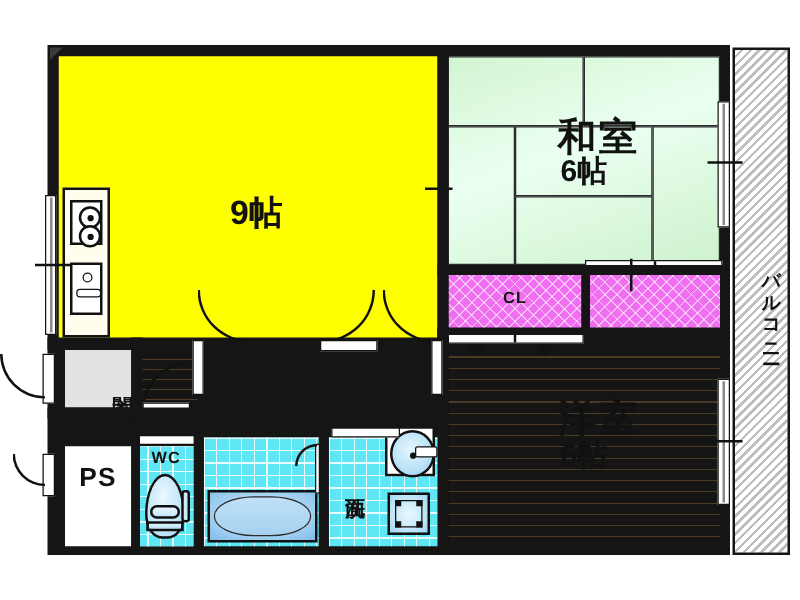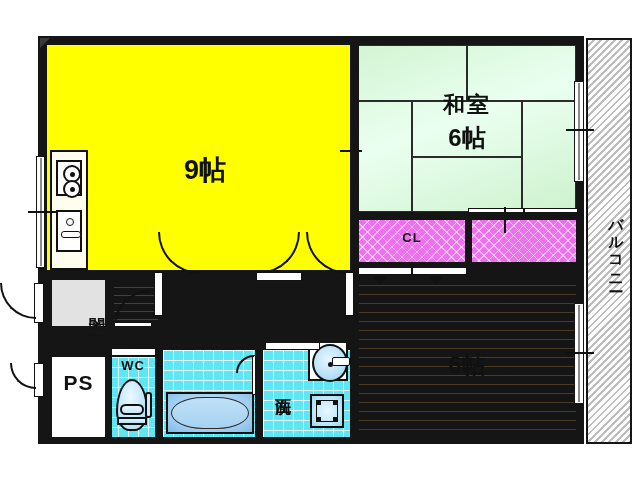--- a/index.html
+++ b/index.html
@@ -54,21 +54,21 @@
       repeating-linear-gradient(-45deg,rgba(255,255,255,.55) 0 1px,rgba(0,0,0,0) 1px 7px);
   }
 
   
   .mat{border:1px solid #2b2b2b;background:transparent;}
 
   
   .label{color:#111111;text-align:center;line-height:1.12;white-space:nowrap;font-weight:bold;}
   .lbl-ldk{font-size:29px;letter-spacing:1px;}
   .lbl-ldk2{font-size:27px;}
-  .lbl-room{font-size:22px;letter-spacing:2px;}
+  .lbl-room{font-size:31px;letter-spacing:2px;margin-left:12px;}
   .lbl-room2{font-size:24px;}
   .lbl-md{font-size:13px;letter-spacing:1px;}
   .lbl-ps{font-size:21px;line-height:1.0;letter-spacing:1px;}
   .lbl-genkan{font-size:16px;line-height:1.05;}
   .lbl-vert{font-size:15px;writing-mode:vertical-rl;letter-spacing:2px;}
   .lbl-senmen{font-size:16px;writing-mode:vertical-rl;letter-spacing:1px;}
 
   
   .win{background:#ffffff;border:1px solid #151515;}
   .winbar{background:#8a8a8a;}
@@ -185,20 +185,21 @@
   </div>
   <div class="abs tick" style="left:504px;top:207px;width:2px;height:26px;"></div>
 
   <div class="abs slide" style="left:355px;top:265px;width:112px;height:10px;">
     <div class="slide-split" style="left:55px;"></div>
   </div>
   <div class="abs arrow" style="left:372px;top:276px;"></div>
   <div class="abs arrow" style="left:428px;top:276px;"></div>
 
   <div class="abs r-youshitsu floorlines" style="left:358px;top:277px;width:218px;height:159px;"></div>
+  <div class="abs label lbl-room" style="left:412px;top:318px;width:110px;">洋室</div>
   <div class="abs label lbl-room2" style="left:412px;top:352px;width:110px;">6帖</div>
 
   <div class="abs win" style="left:574px;top:303px;width:10px;height:101px;"></div>
   <div class="abs winbar" style="left:578px;top:305px;width:2px;height:97px;"></div>
   <div class="abs tick" style="left:566px;top:352px;width:28px;height:2px;"></div>
 
   <div class="abs r-genkan" style="left:52px;top:280px;width:53px;height:46px;"></div>
   <div class="abs label lbl-genkan" style="left:52px;top:285px;width:53px;writing-mode:vertical-rl;height:40px;">玄関</div>
 
   <div class="abs r-hall hall-lines" style="left:113px;top:280px;width:45px;height:46px;"></div>

